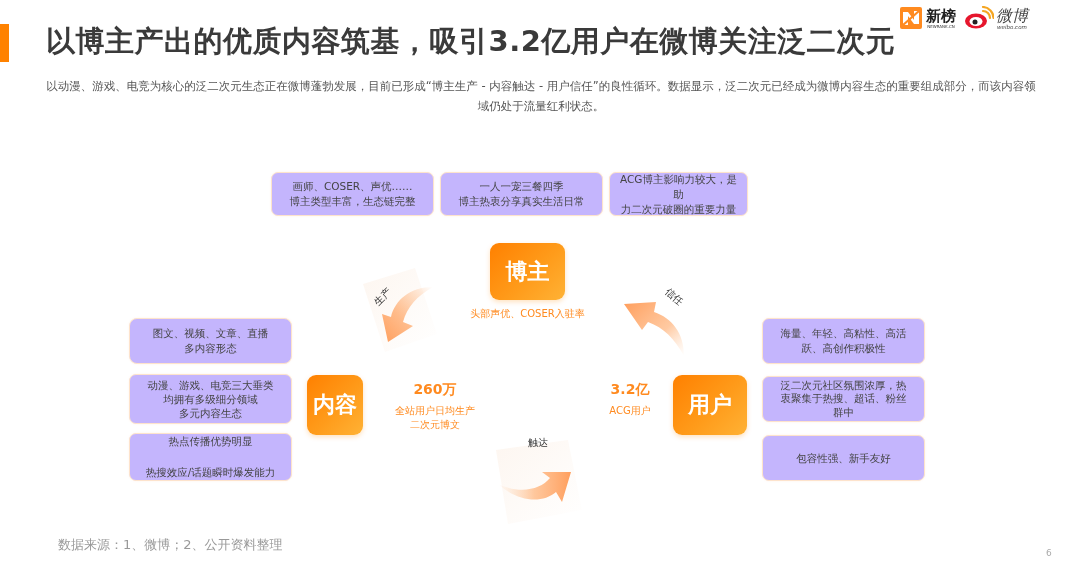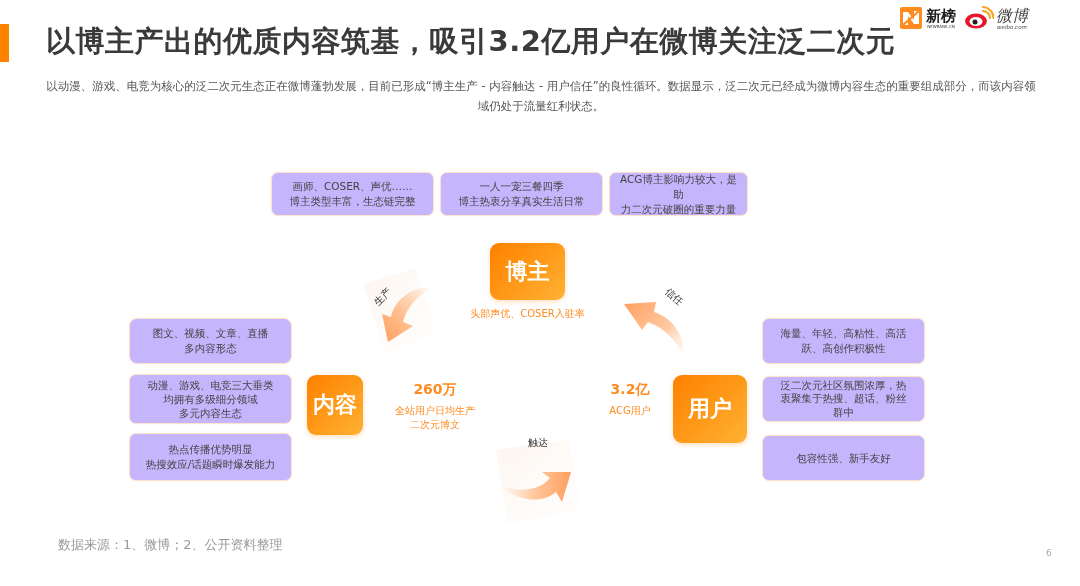--- a/index.html
+++ b/index.html
@@ -126,39 +126,39 @@
 
 <div class="card" style="left:129px; top:318px; width:163px; height:46px; flex-direction:column;border-radius:8px;">
   <span>图文、视频、文章、直播</span>
   <span>多内容形态</span>
 </div>
 <div class="card" style="left:129px; top:374px; width:163px; height:50px; flex-direction:column; line-height:14px;">
   <span>动漫、游戏、电竞三大垂类</span>
   <span>均拥有多级细分领域</span>
   <span>多元内容生态</span>
 </div>
-<div class="card" style="left:129px; top:433px; width:163px; height:48px; flex-direction:column;">
+<div class="card" style="left:129px; top:433px; width:163px; height:48px; flex-direction:column;justify-content:space-between;">
   <span>热点传播优势明显</span>
   <span>热搜效应/话题瞬时爆发能力</span>
 </div>
 
 <div class="node" style="left:307px; top:375px; width:56px; height:60px;">
   <span>内容</span>
 </div>
 <div class="metric" style="left:380px; top:380px; width:110px;">
   <div class="num">260万</div>
   <div class="desc" style="margin-top:6px;">全站用户日均生产</div>
   <div class="desc">二次元博文</div>
 </div>
 
 <div class="metric" style="left:590px; top:380px; width:80px;">
   <div class="num">3.2亿</div>
   <div class="desc" style="margin-top:6px;">ACG用户</div>
 </div>
-<div class="node" style="left:673px; top:375px; width:74px; height:68px;">
+<div class="node" style="left:673px; top:375px; width:74px; height:60px;">
   <span>用户</span>
 </div>
 
 <div class="arrow-wrap" style="left:478px; top:432px; width:110px; height:95px;">
   <svg width="110" height="95" viewBox="0 0 110 95">
     <defs>
       <linearGradient id="gReach" x1="0" y1="0" x2="1" y2="0">
         <stop offset="0" stop-color="#ffd3b0" stop-opacity="0"></stop>
         <stop offset="0.5" stop-color="#ffbe8c" stop-opacity="0.85"></stop>
         <stop offset="1" stop-color="#ff9e5c"></stop>

